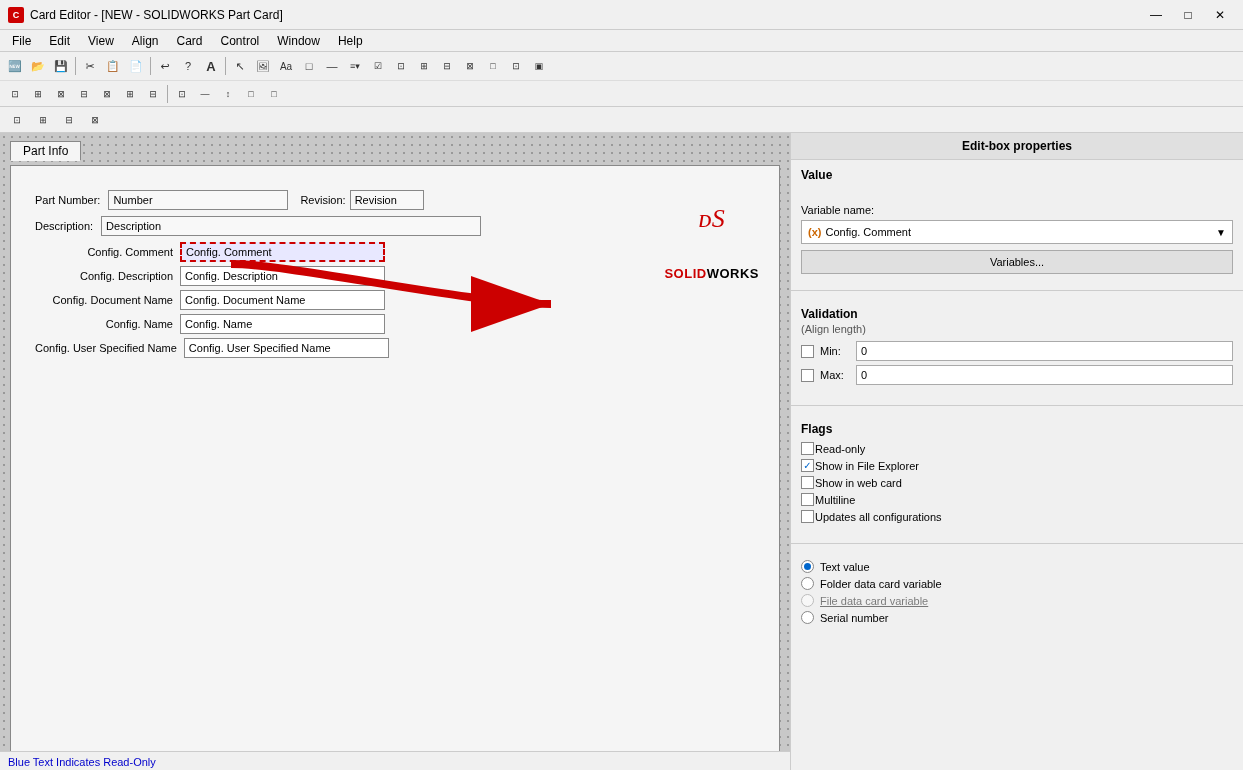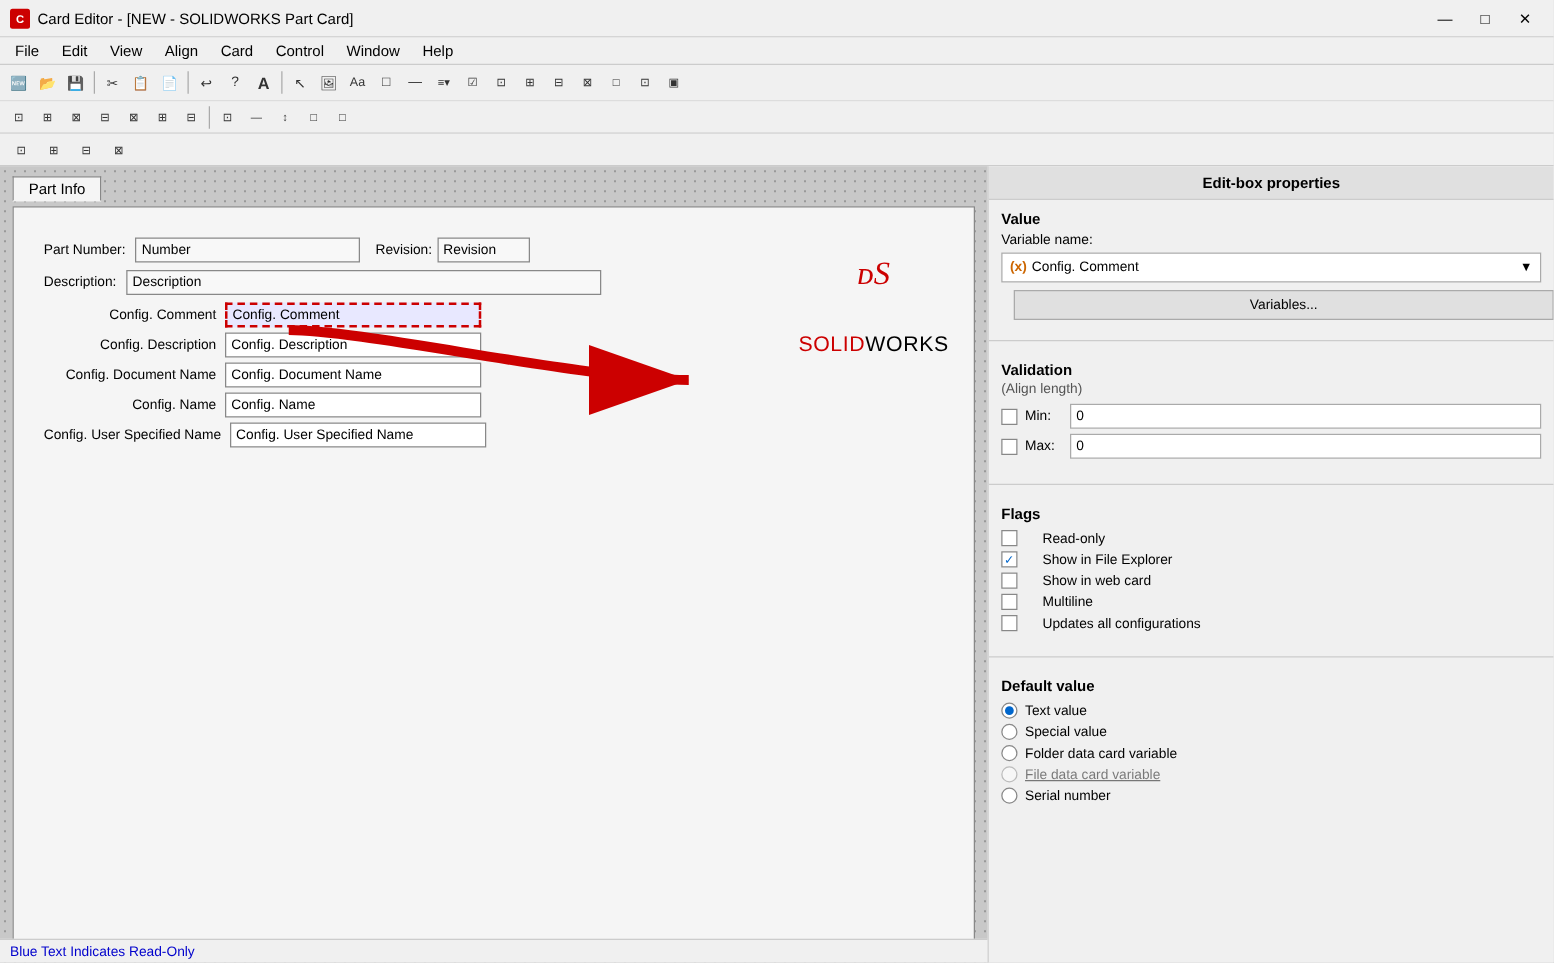--- a/index.html
+++ b/index.html
@@ -58,39 +58,39 @@
 
     
     .status-bar { position: absolute; bottom: 0; left: 0; right: 0; height: 20px; background: #f0f0f0; border-top: 1px solid #ccc; display: flex; align-items: center; padding: 0 8px; }
     .status-text { font-size: 11px; color: #0000cc; }
 
     
     .right-panel { flex: 1; background: #f0f0f0; border-left: 1px solid #ccc; display: flex; flex-direction: column; overflow-y: auto; }
     .right-panel-title { background: #e0e0e0; border-bottom: 1px solid #ccc; padding: 6px 12px; font-size: 12px; font-weight: bold; text-align: center; }
 
     .properties-section { padding: 8px 10px; }
-    .prop-label { font-size: 12px; font-weight: bold; margin-bottom: 4px; }
+    .prop-label { font-size: 12px; font-weight: bold; margin-bottom: 22px; }
     .prop-sub-label { font-size: 11px; margin-bottom: 4px; margin-top: 2px; }
 
     .variable-dropdown { width: 100%; height: 24px; border: 1px solid #aaa; background: white; display: flex; align-items: center; padding: 0 6px; font-size: 11px; position: relative; cursor: pointer; }
     .variable-dropdown-arrow { margin-left: auto; font-size: 10px; }
     .var-icon { color: #cc6600; margin-right: 4px; font-weight: bold; font-size: 11px; }
 
-    .variables-btn { margin-top: 6px; width: 100%; height: 24px; background: #e0e0e0; border: 1px solid #aaa; cursor: pointer; font-size: 11px; display: flex; align-items: center; justify-content: center; margin-left: 10px; }
+    .variables-btn { margin-top: 6px; width: 100%; height: 24px; background: #e0e0e0; border: 1px solid #aaa; cursor: pointer; font-size: 11px; display: flex; align-items: center; justify-content: center; }
 
     .section-divider { height: 1px; background: #ccc; margin: 8px 0; }
 
     .validation-label { font-size: 12px; font-weight: bold; margin-bottom: 2px; }
     .text-length-label { font-size: 11px; color: #555; margin-bottom: 6px; }
 
     .minmax-row { display: flex; align-items: center; margin-bottom: 4px; gap: 6px; }
     .minmax-input { width: 50px; height: 20px; border: 1px solid #aaa; background: white; padding: 2px 4px; font-size: 11px; flex: 1; }
 
     .flags-label { font-size: 12px; font-weight: bold; margin-bottom: 6px; }
-    .flag-row { display: flex; align-items: center; gap: 20px; margin-bottom: 4px; font-size: 11px; }
+    .flag-row { display: flex; align-items: center; gap: 1px; margin-bottom: 4px; font-size: 11px; }
     .flag-checkbox { width: 13px; height: 13px; border: 1px solid #888; background: white; display: flex; align-items: center; justify-content: center; cursor: pointer; flex-shrink: 0; }
     .flag-checkbox.checked { background: white; }
     .checkmark { color: #0066cc; font-size: 10px; }
 
     .default-value-label { font-size: 12px; font-weight: bold; margin-bottom: 6px; }
     .radio-row { display: flex; align-items: center; gap: 6px; margin-bottom: 4px; font-size: 11px; }
     .radio-btn { width: 13px; height: 13px; border-radius: 50%; border: 1px solid #888; background: white; display: flex; align-items: center; justify-content: center; flex-shrink: 0; cursor: pointer; }
     .radio-btn.selected { background: white; }
     .radio-dot { width: 7px; height: 7px; border-radius: 50%; background: #0066cc; }
   </style>
@@ -216,21 +216,21 @@
           <div class="config-row">
             <span class="config-row-label">Config. User Specified Name</span>
             <input class="config-row-input" value="Config. User Specified Name" readonly="" style="">
           </div>
         </div>
 
         <div class="sw-logo">
           <div style="display:flex; align-items:flex-start;">
             <span style="color:#cc0000; font-size:26px; font-style:italic; font-family:serif; font-weight:300; line-height:1;">ᴅS</span>
           </div>
-          <div style="font-size:17px; font-weight:normal; letter-spacing:0.5px; color:#000; margin-top:2px;">
+          <div style="font-size:13px; font-weight:bold; letter-spacing:0.5px; color:#000; margin-top:2px;">
             <span style="color:#cc0000;">SOLID</span><span>WORKS</span>
           </div>
         </div>
 
         <svg style="position:absolute; top:88px; left:200px; width:340px; height:60px; overflow:visible;" viewBox="0 0 340 60">
           <defs>
             <marker id="arrowhead" markerWidth="10" markerHeight="7" refX="10" refY="3.5" orient="auto">
               <polygon points="0 0, 10 3.5, 0 7" fill="#cc0000"></polygon>
             </marker>
           </defs>
@@ -300,33 +300,28 @@
       </div>
       <div class="flag-row">
         <div class="flag-checkbox"></div>
         <span>Updates all configurations</span>
       </div>
     </div>
 
     <div class="section-divider"></div>
 
     <div class="properties-section">
-      <div class="default-value-label">Default value</div>
       <div class="radio-row">
         <div class="radio-btn selected">
             <div class="radio-dot"></div>
           </div>
         <span>Text value</span>
       </div>
       <div class="radio-row">
         <div class="radio-btn"></div>
-        <span>Special value</span>
-      </div>
-      <div class="radio-row">
-        <div class="radio-btn"></div>
         <span>Folder data card variable</span>
       </div>
       <div class="radio-row" style="opacity:0.5;text-decoration:underline;">
         <div class="radio-btn"></div>
         <span>File data card variable</span>
       </div>
       <div class="radio-row">
         <div class="radio-btn"></div>
         <span>Serial number</span>
       </div>

